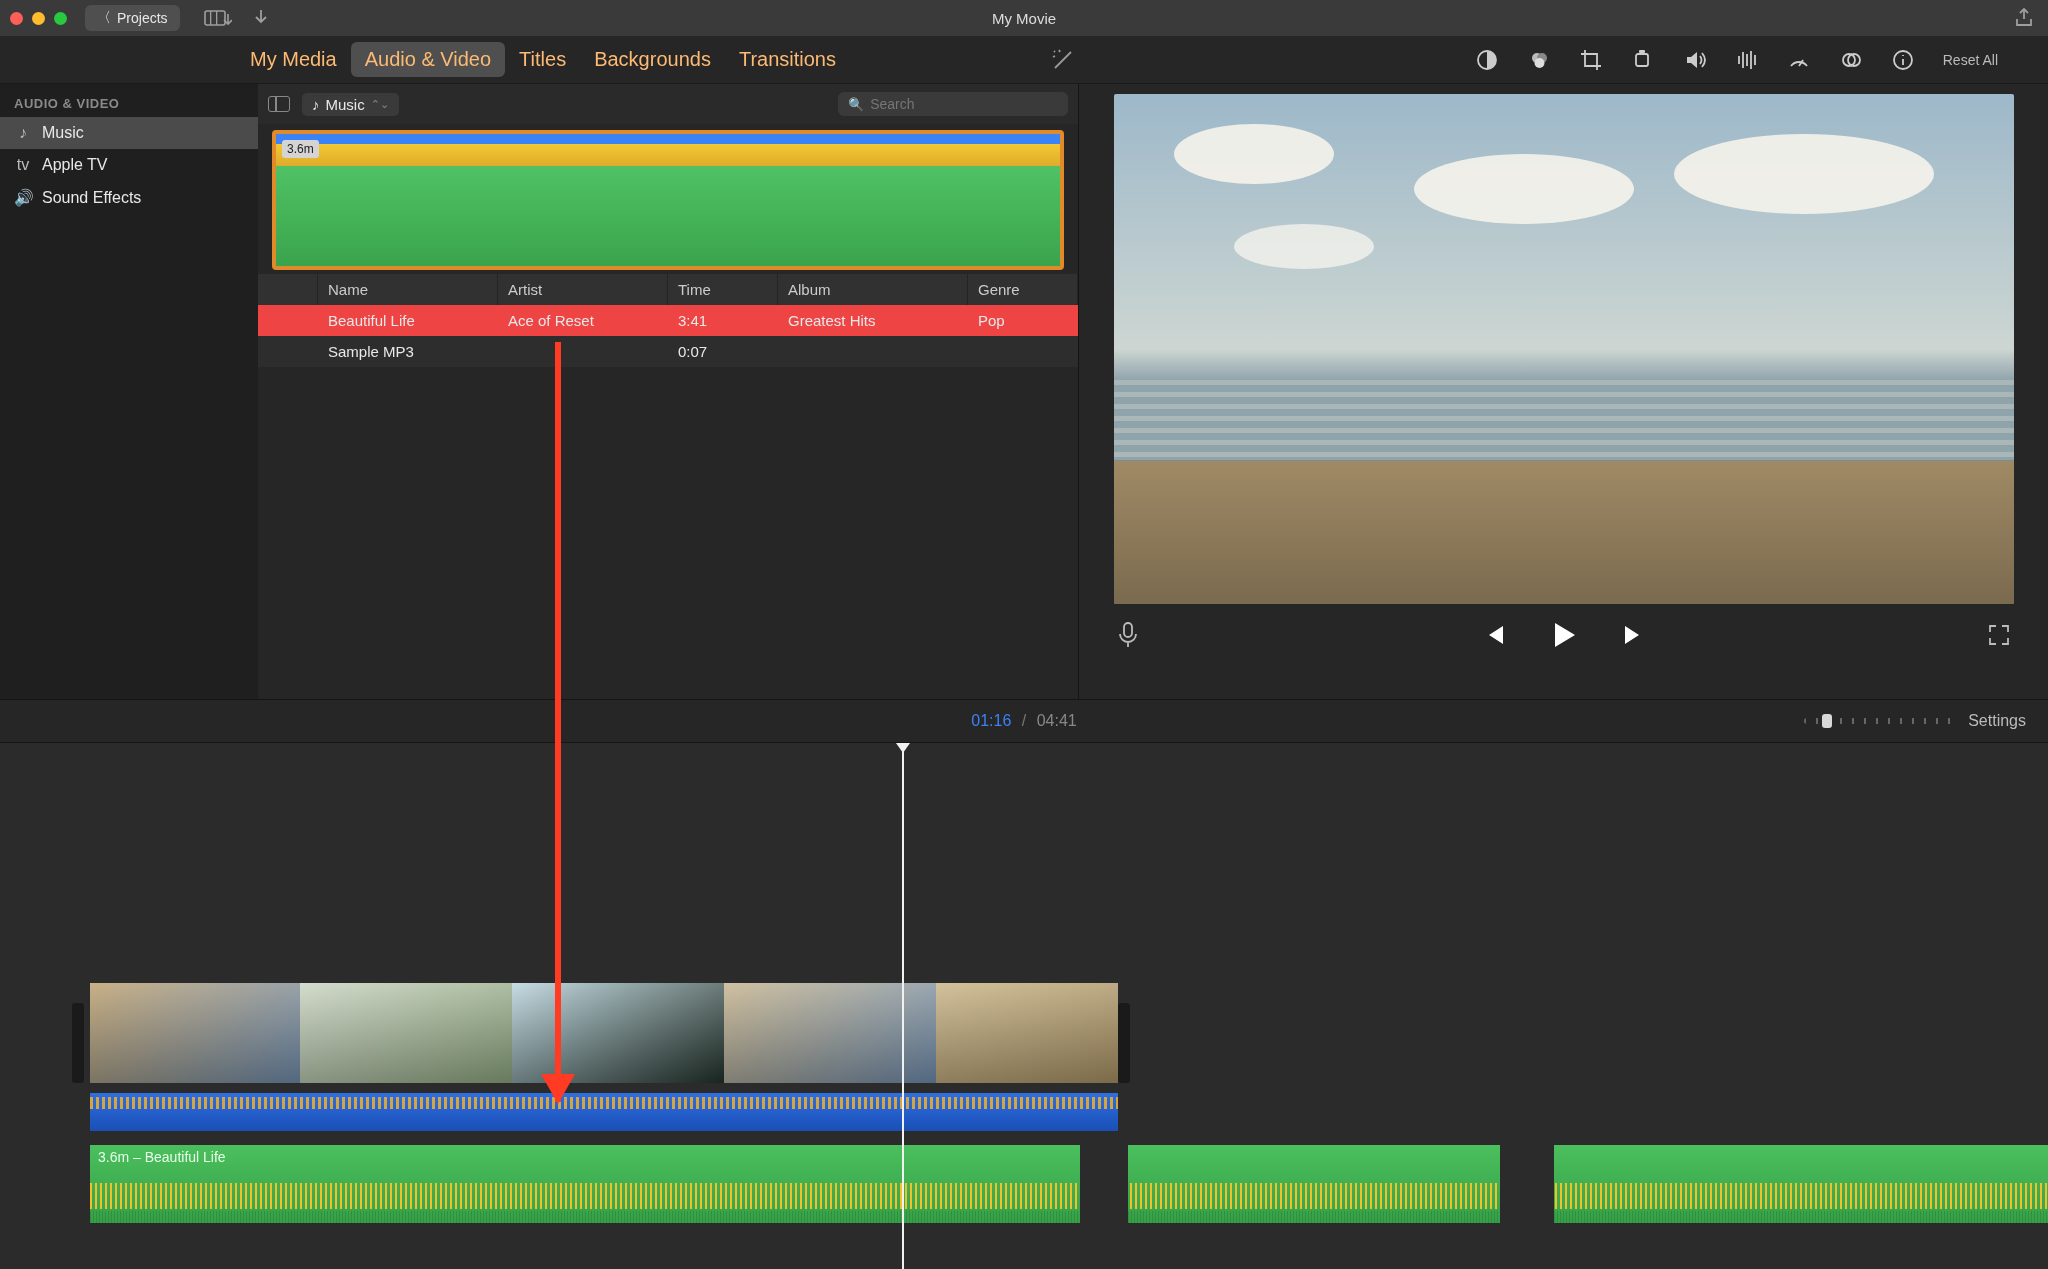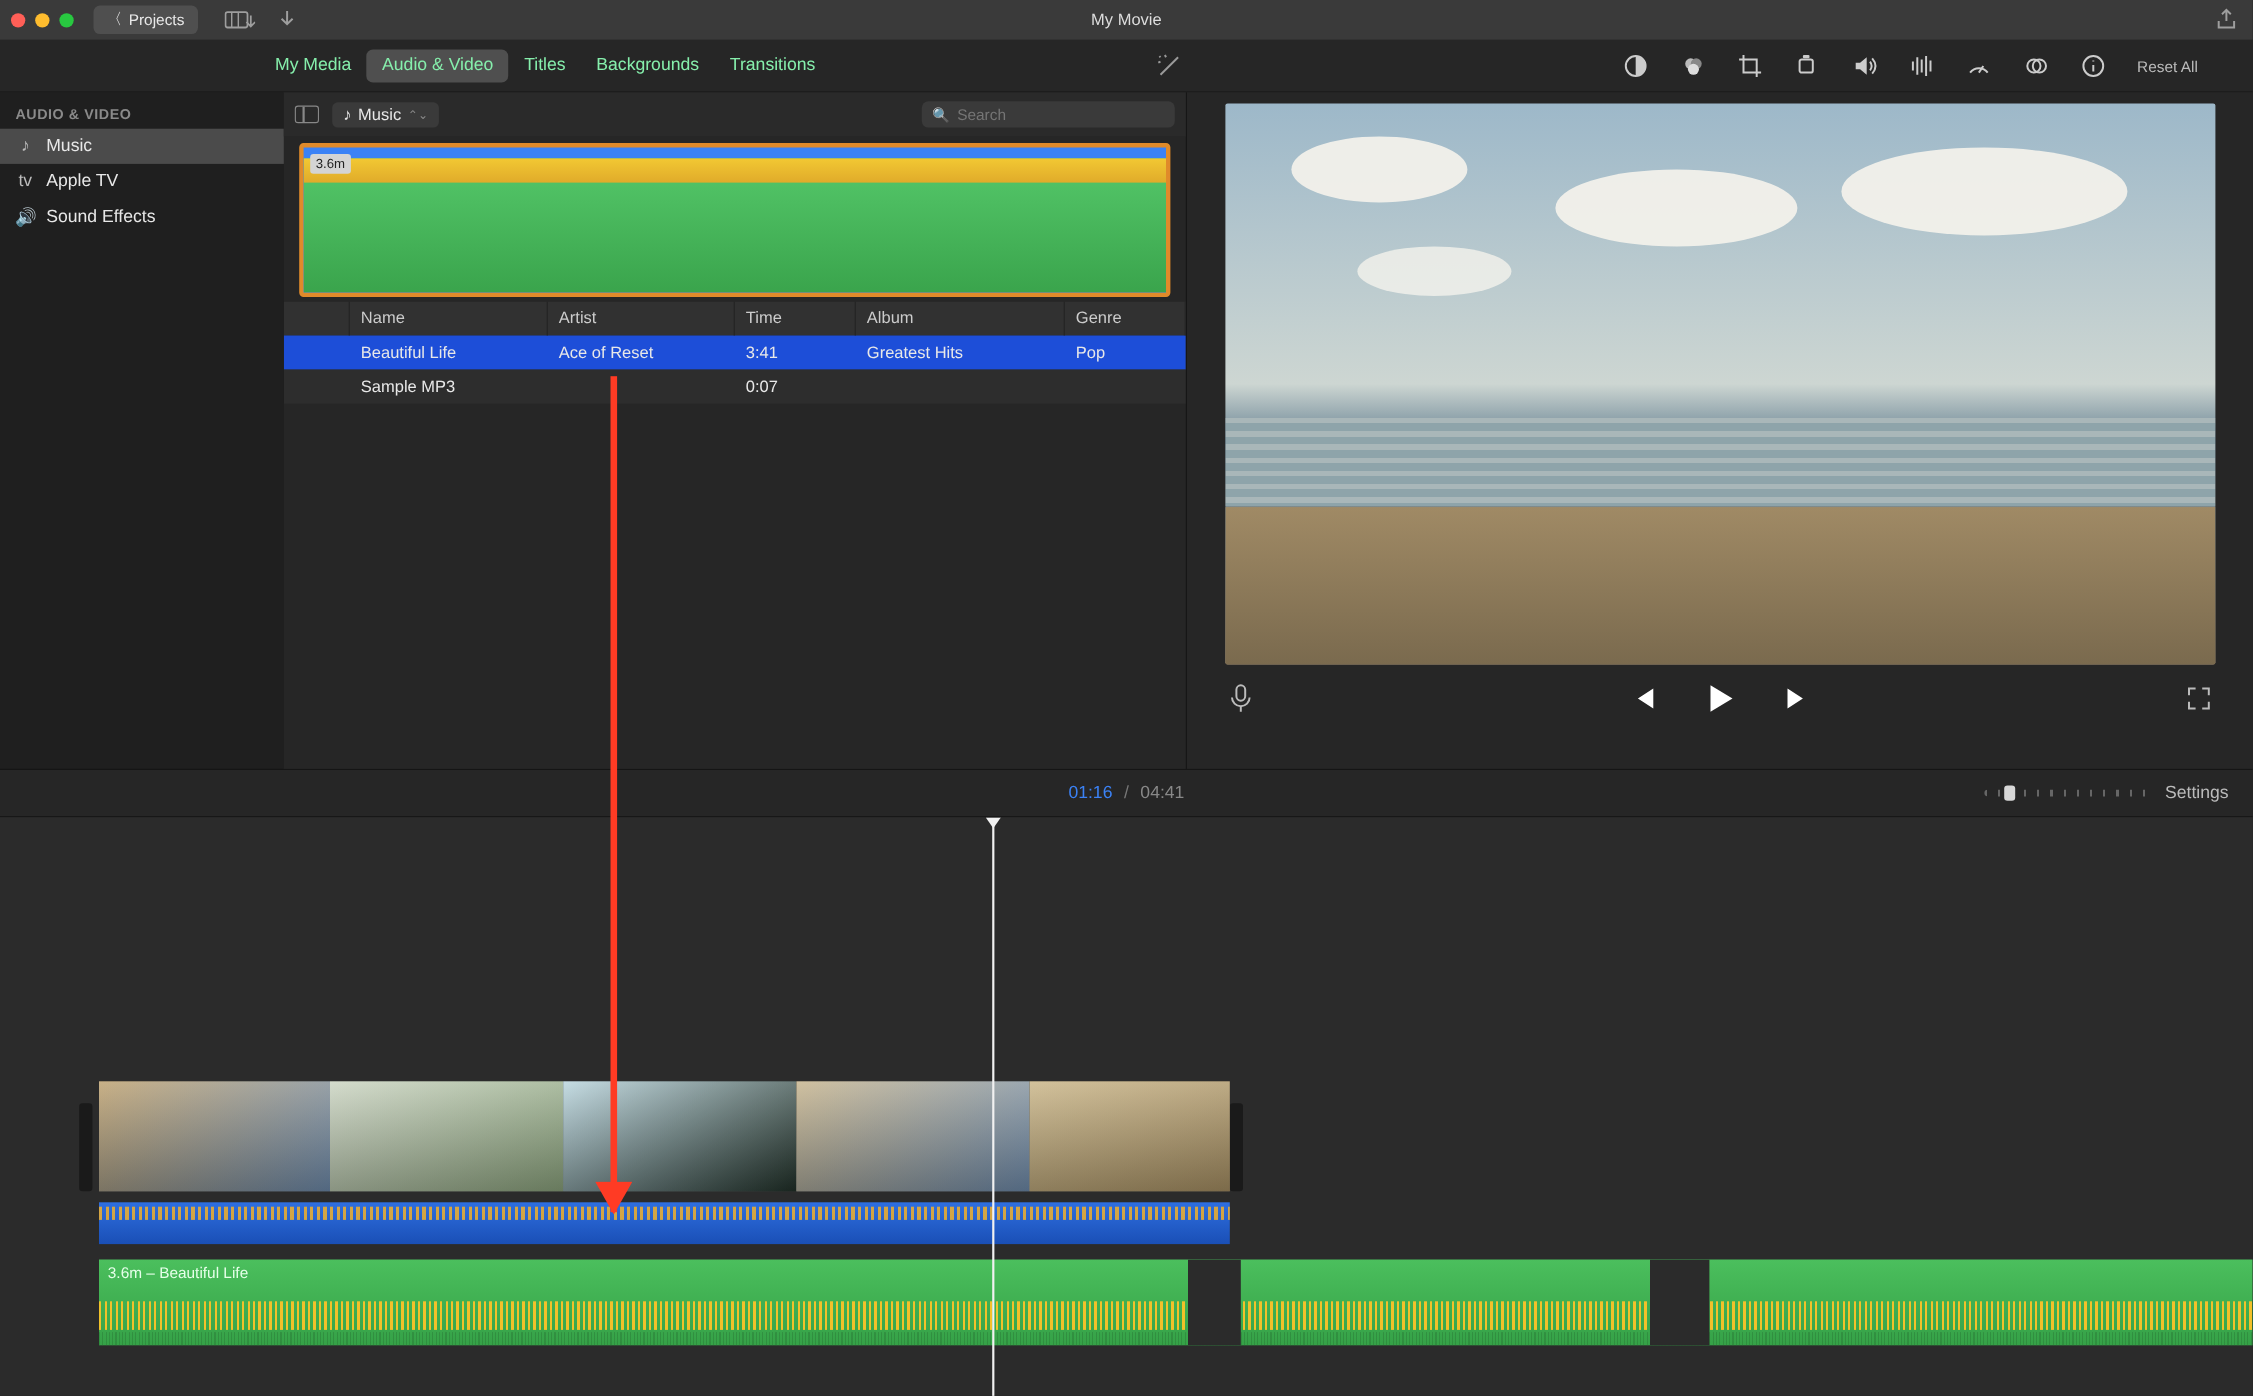--- a/index.html
+++ b/index.html
@@ -13,21 +13,21 @@
   .tl-min     { background: #febc2e; }
   .tl-max     { background: #28c840; }
   .back-pill  { display:flex; align-items:center; gap:6px; background:#4f4f4f; padding:4px 12px; border-radius:6px; font-size:14px; }
   .tb-icons   { display:flex; gap:20px; margin-left:24px; align-items:center; color:#9e9e9e; }
   .title-center { position:absolute; left:50%; transform:translateX(-50%); font-size:15px; color:#ddd; }
   .tb-right { position:absolute; right:14px; color:#9e9e9e; }
 
   
   .tabrow { height: 48px; display:flex; align-items:center; justify-content:space-between; padding: 0 20px 0 8px; border-bottom:1px solid #1a1a1a; }
   .tabrow-left { display:flex; align-items:center; margin-left: 228px; }
-  .tabbtn { font-size:16px; padding:6px 14px; color:#86efac; border-radius:6px;text-align:center; }
+  .tabbtn { font-size:20px; padding:6px 14px; color:#fdba74; border-radius:6px;text-align:center; }
   .tabbtn.active { background:#4f4f4f; }
   .wand { margin-left:auto; color:#999; position:absolute; left:1050px; }
   .tabrow-right { display:flex; gap:28px; align-items:center; margin-right: 30px;}
   .tabrow-right .ticon { color:#ccc; }
   .reset { color:#bbb; font-size:14px; }
 
   
   .main { display:flex; height: 615px; }
 
   
@@ -52,21 +52,21 @@
   .wave-preview .ytop{ position:absolute; top:10px; left:0; right:0; height:22px; background:linear-gradient(#f2c833,#e0ab2a); }
   .wave-preview .body{ position:absolute; top:10px; left:0; right:0; bottom:0; background:linear-gradient(#55c86a,#3aa44c); }
 
   .track-table { flex:1; overflow:hidden; font-size:15px;}
   .thead, .trow { display:grid; grid-template-columns: 60px 180px 170px 110px 190px 110px; }
   .thead { background:#313131; color:#ccc; }
   .thead div, .trow div { padding:7px 10px; white-space:nowrap; overflow:hidden; }
   .thead div { border-right:1px solid #242424; }
   .trow { color:#e8e8e8; }
   .trow:nth-child(odd){ background:#2d2d2d;}
-  .trow.sel { background:#1d4ed8; }
+  .trow.sel { background:#ef4444; }
 
   
   .viewer { flex:1; display:flex; flex-direction:column; background:#262626; }
   .frame  { margin: 10px auto 0 auto; width:900px; height:510px; background:linear-gradient(#9db8c9 0%, #cdd6d2 50%, #6a8494 60%, #b09a7a 100%); position:relative; overflow:hidden; border-radius:2px; }
   .waves1 { position:absolute; left:0; right:0; top:56%; height:80px; background:repeating-linear-gradient(180deg,#a9b7b9 0 5px,#8ea4aa 5px 12px);} 
   .sand   { position:absolute; left:0; right:0; bottom:0; height:28%; background:linear-gradient(180deg,#a08a65,#7a6a4e);} 
   .cloud  { position:absolute; background:#f4f2ec; border-radius:50%; opacity:.92; }
   .controls { display:flex; align-items:center; justify-content:center; gap:42px; margin-top:16px; position:relative; }
   .controls .mic { position:absolute; left:38px; color:#bbb; }
   .controls .full { position:absolute; right:38px; color:#bbb; }

